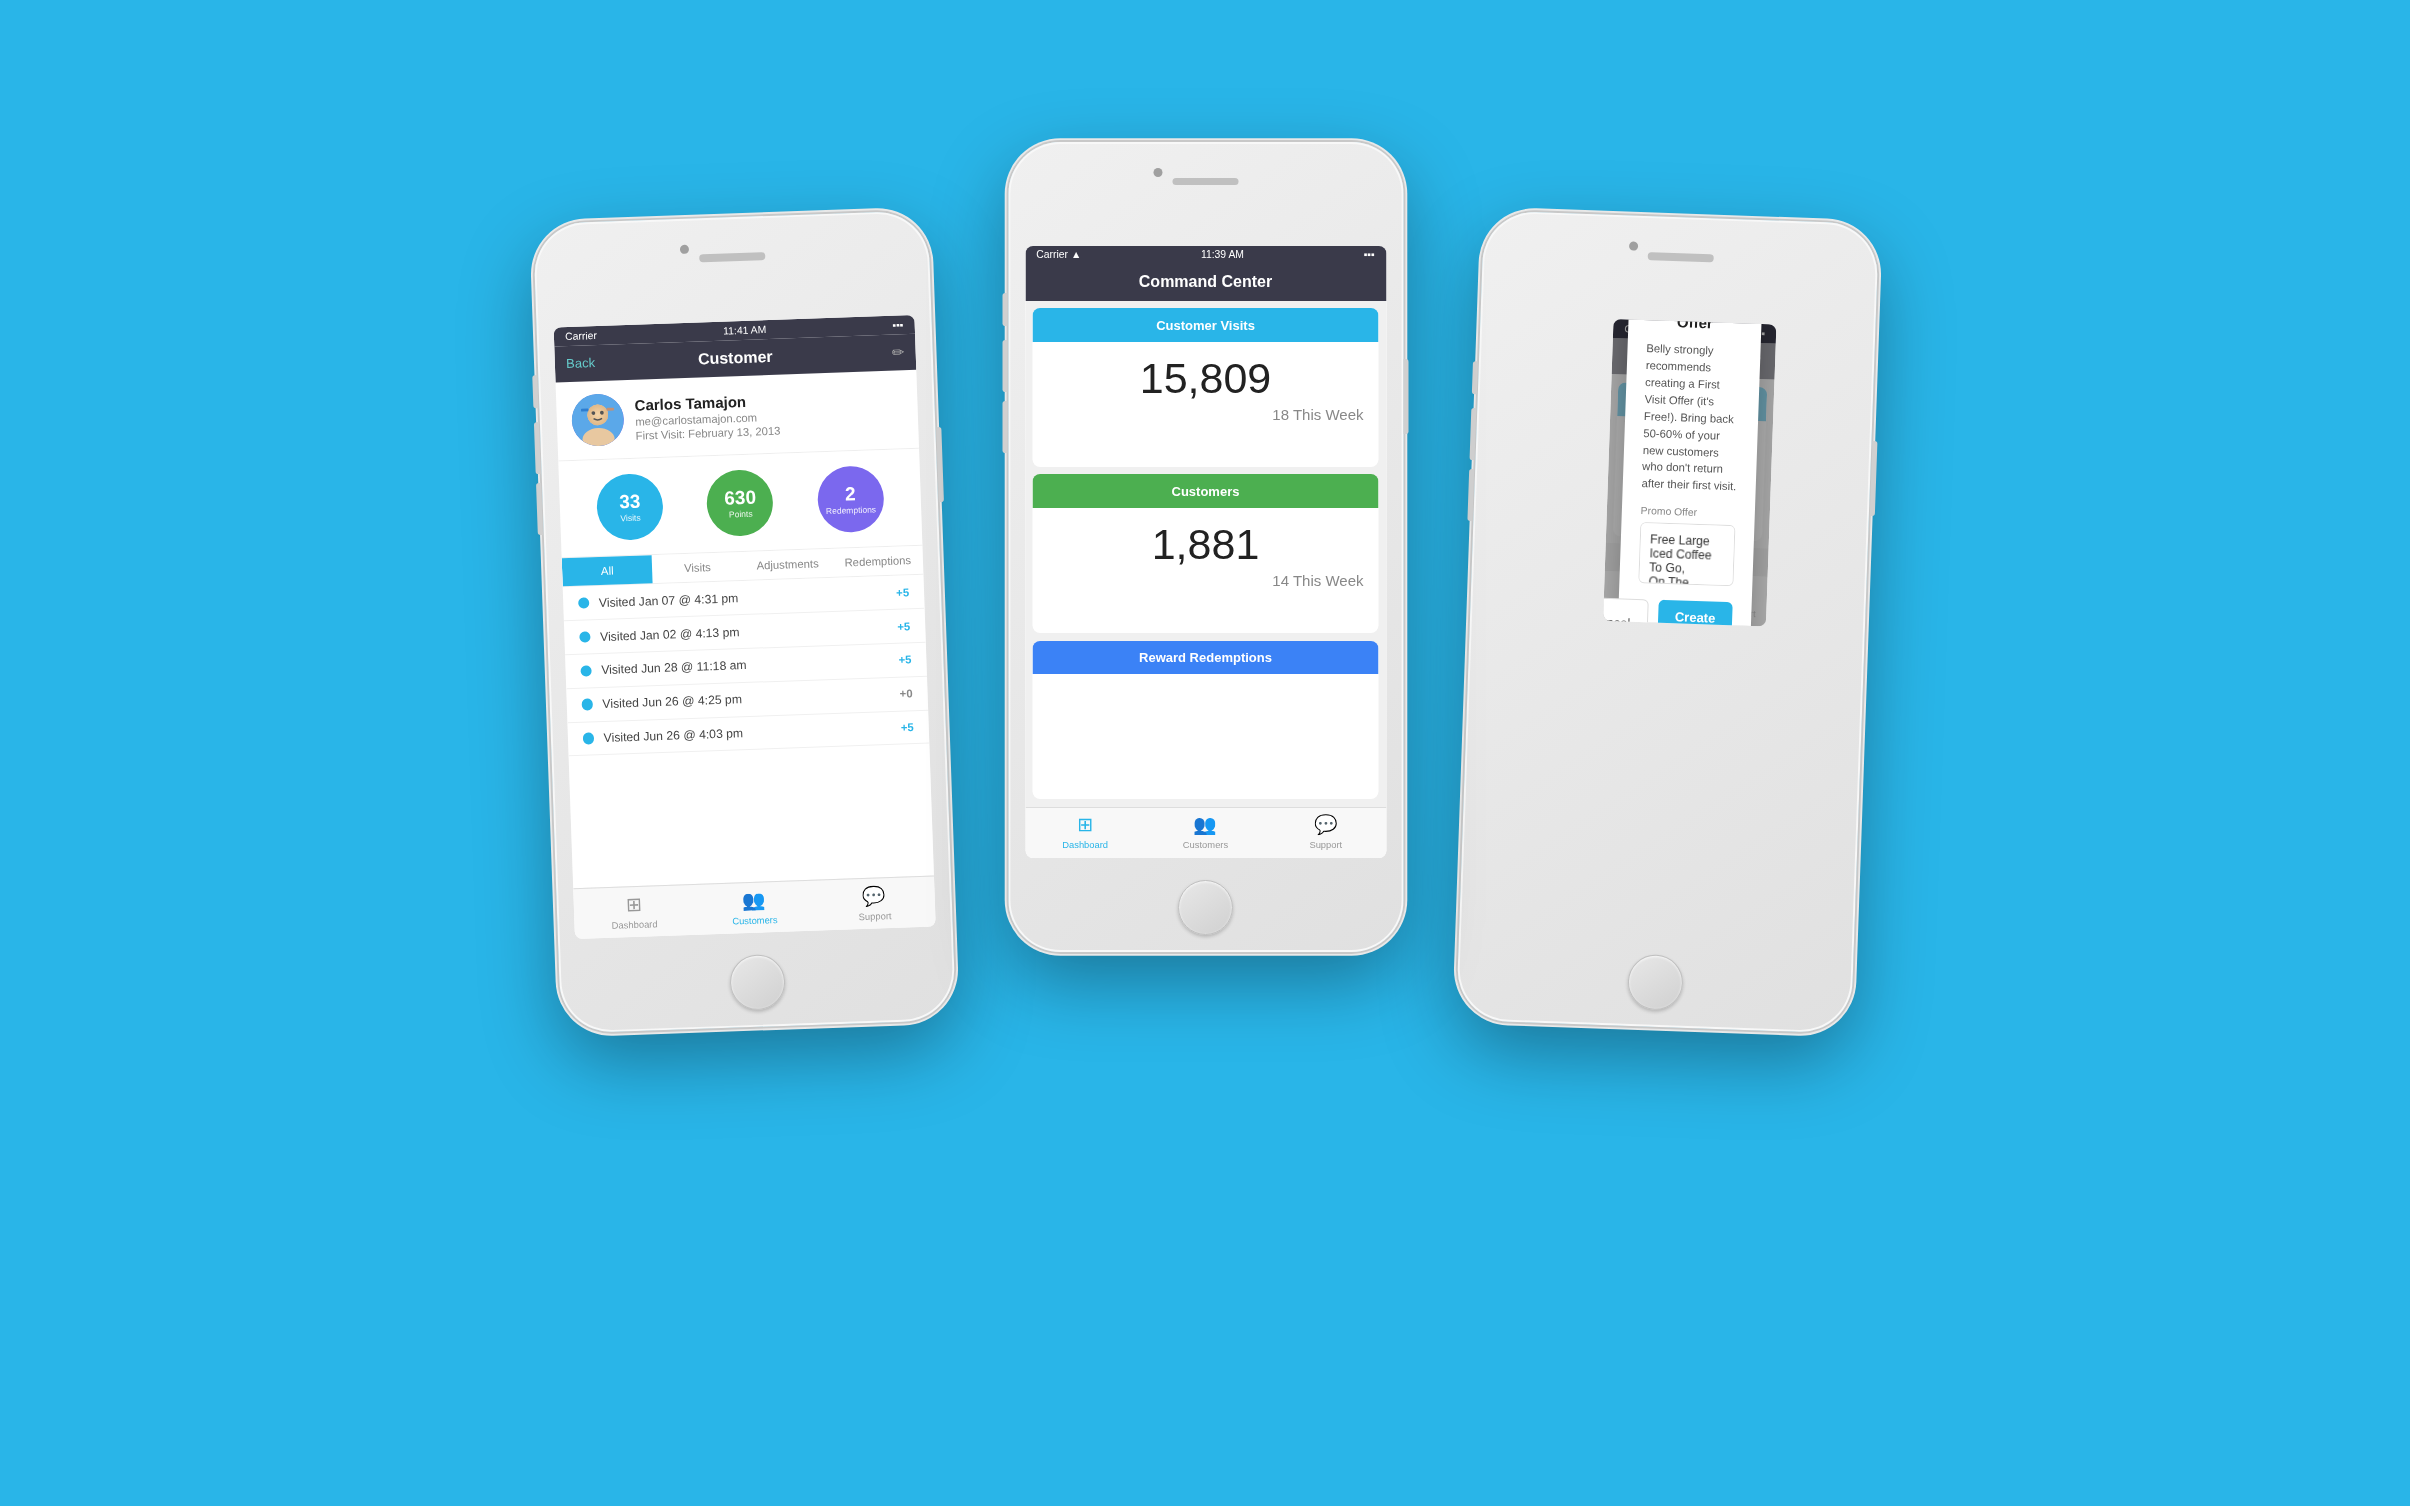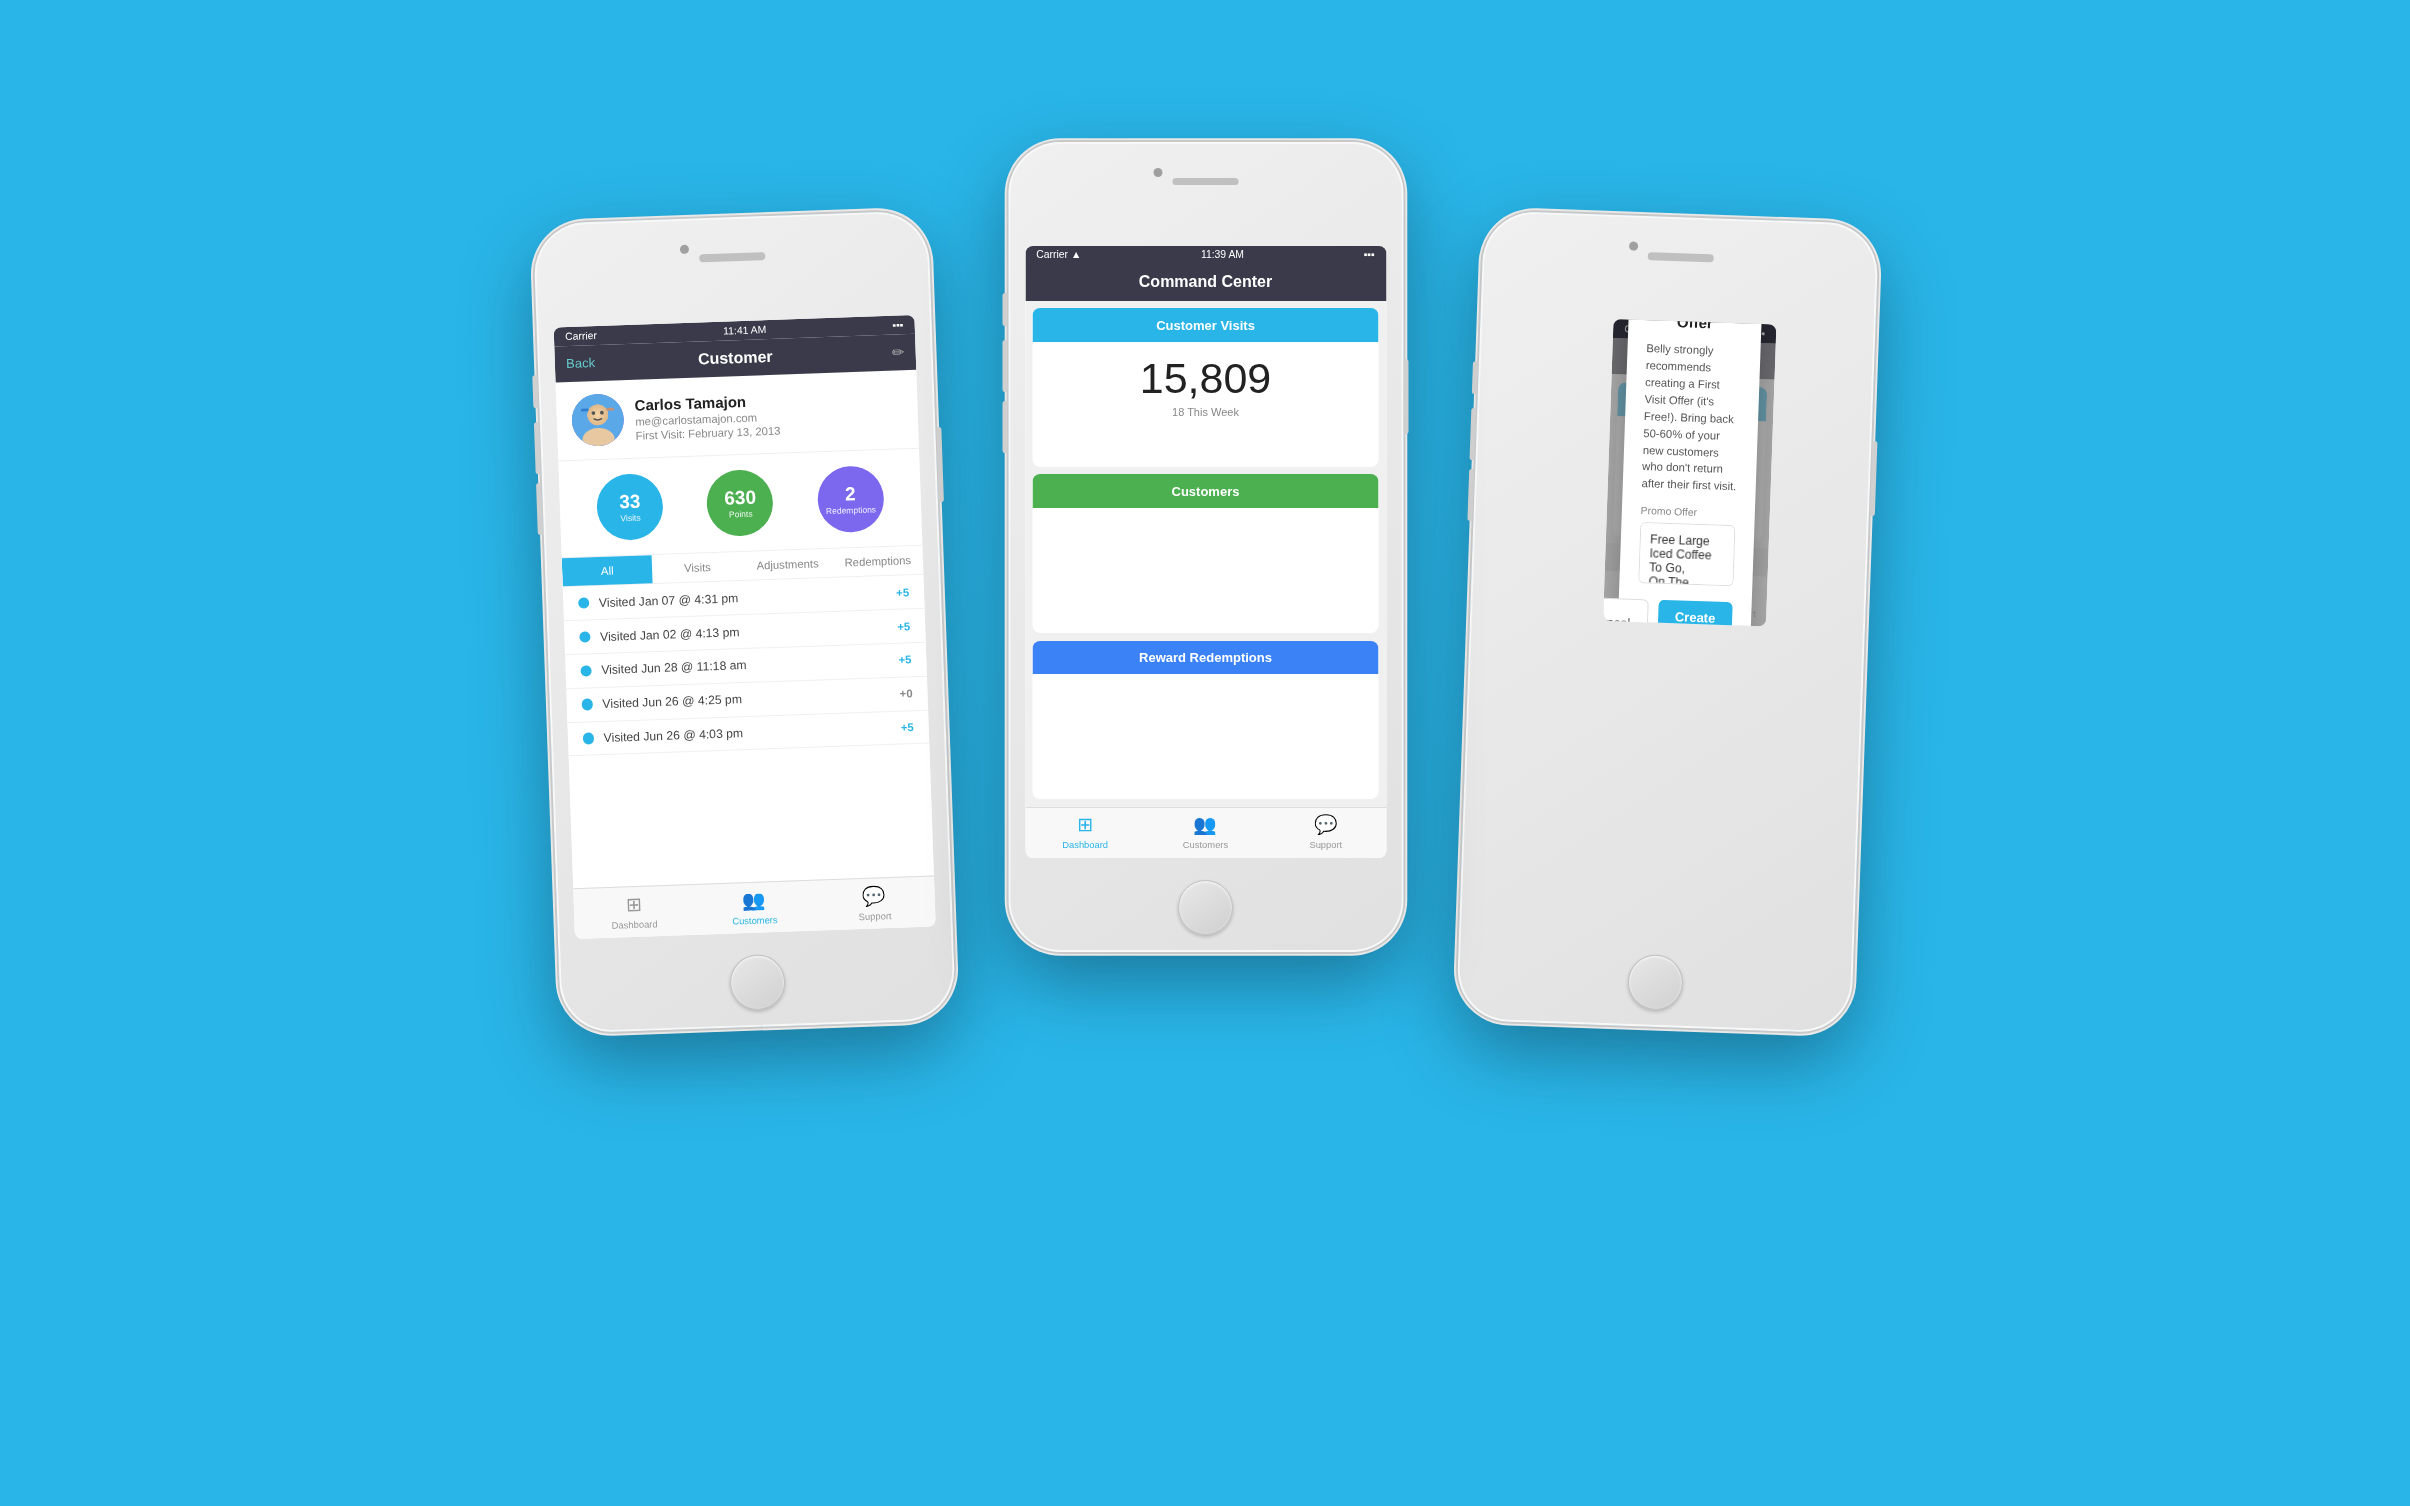--- a/index.html
+++ b/index.html
@@ -375,23 +375,24 @@
     }
 
     .metric-number {
       font-size: 43px;
       font-weight: 300;
       color: #222;
       line-height: 1;
     }
 
     .metric-sub {
-      font-size: 11px;
+      font-size: 15px;
       color: #888;
       margin-top: 5.6px;
+      text-align: right;
     }
 
     
     .right-phone-screen {
       position: relative;
     }
 
     .modal-overlay {
       position: absolute;
       top: 0;
@@ -638,20 +639,24 @@
       <div class="command-content">
         <div class="metric-card">
           <div class="metric-header blue">Customer Visits</div>
           <div class="metric-body">
             <div class="metric-number">15,809</div>
             <div class="metric-sub">18 This Week</div>
           </div>
         </div>
         <div class="metric-card">
           <div class="metric-header green">Customers</div>
+          <div class="metric-body">
+            <div class="metric-number">1,881</div>
+            <div class="metric-sub">14 This Week</div>
+          </div>
         </div>
         <div class="metric-card">
           <div class="metric-header purple">Reward Redemptions</div>
         </div>
       </div>
 
       <div class="tab-bar">
         <div class="tab-bar-item active">
           <span class="tab-icon">⊞</span>
           <span>Dashboard</span>

